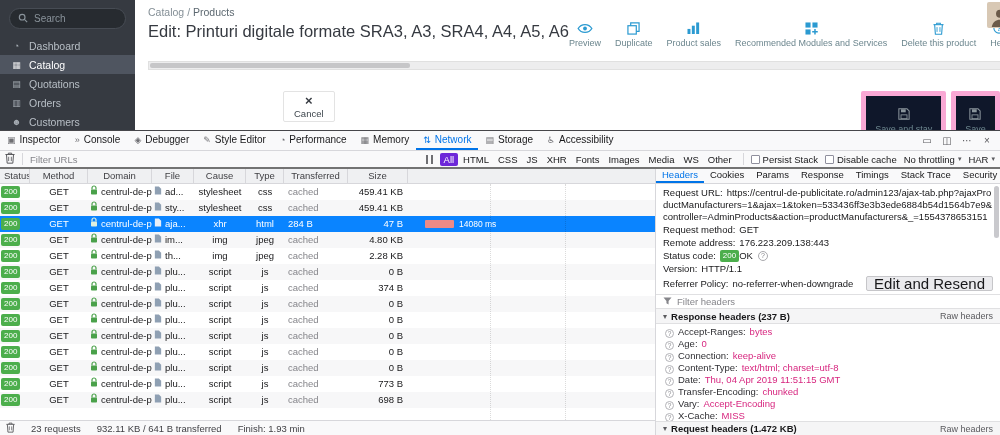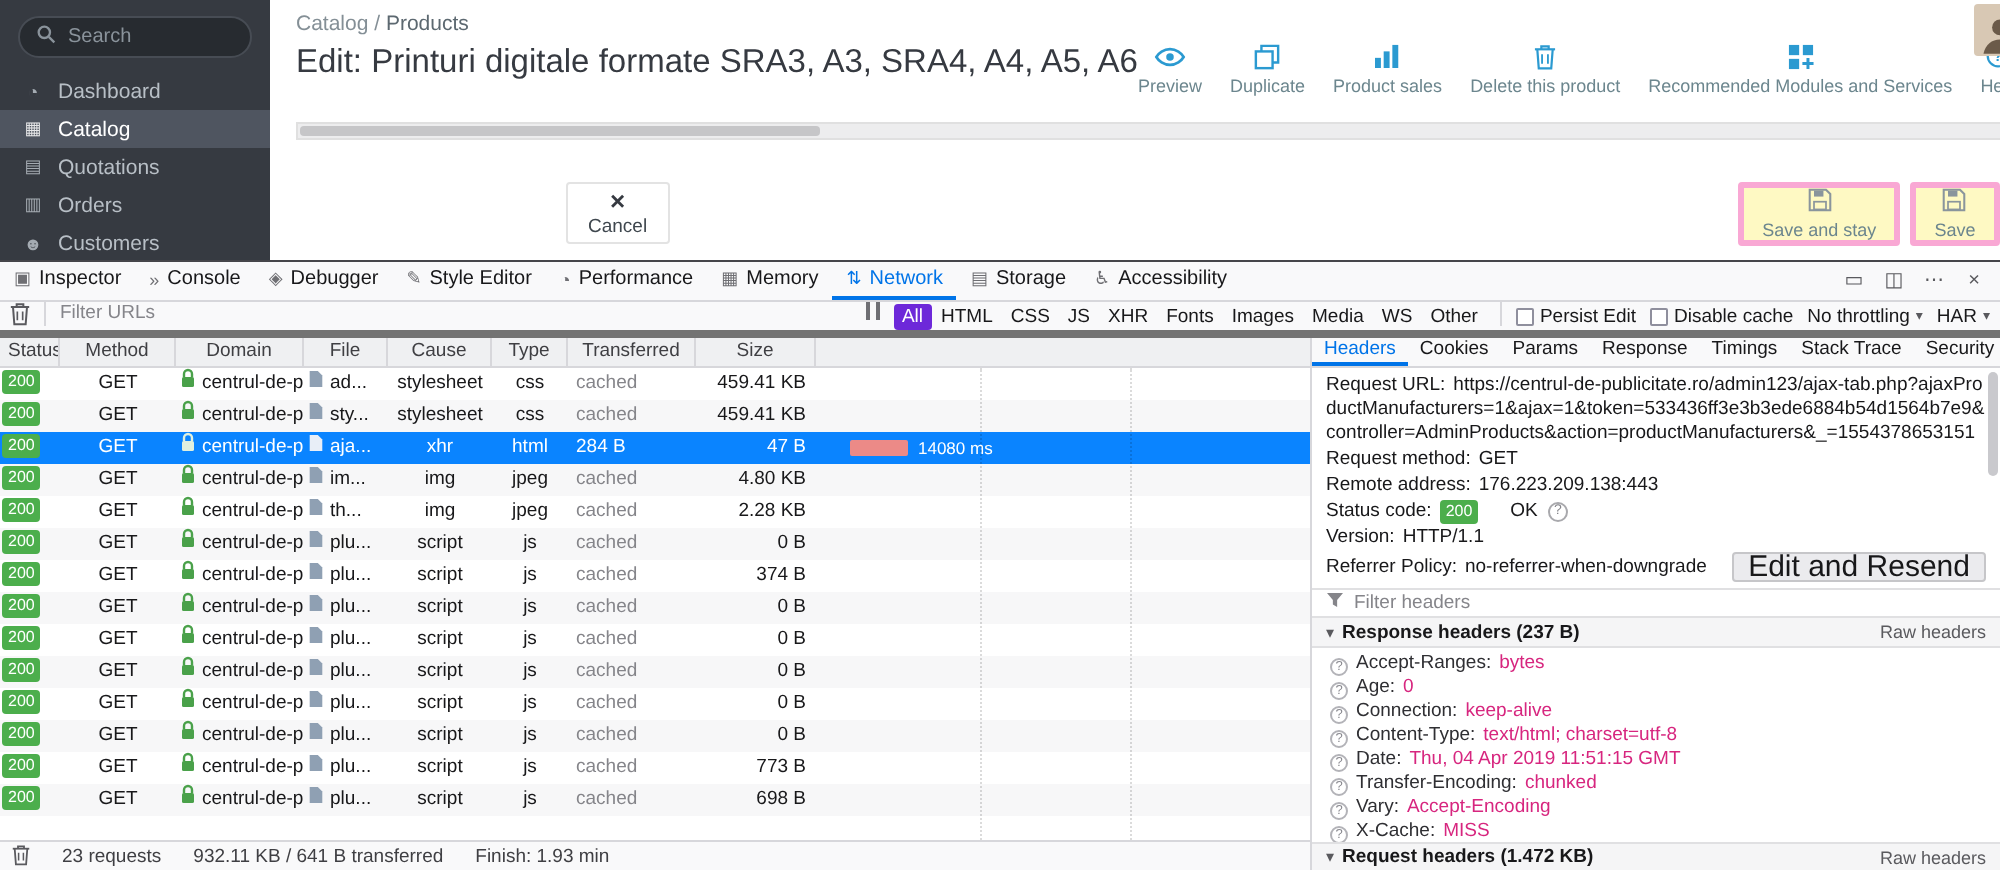--- a/index.html
+++ b/index.html
@@ -25,34 +25,34 @@
 .action{display:flex;flex-direction:column;align-items:center;gap:3px;font-size:9px;color:#6c868e;cursor:pointer;white-space:nowrap}
 .a-ic{height:14px;display:flex;align-items:center}
 .avatar{position:absolute;top:2px;right:6px;width:26px;height:26px;border-radius:2px;background:#d8c8b4;display:flex;align-items:flex-end;justify-content:center;overflow:hidden;cursor:pointer}
 
 .content{position:absolute;top:58px;left:13px;right:15px;height:72px;background:#fff}
 .hscroll{position:absolute;top:3px;left:0;right:0;height:9px;background:#ededee;border:1px solid #e0e0e0}
 .hthumb{position:absolute;top:1px;left:1px;width:260px;height:5px;background:#c6c6c8;border-radius:2px;display:block}
 .cancel-btn{position:absolute;left:135px;top:33px;display:flex;flex-direction:column;align-items:center;gap:1px;background:#fff;border:1px solid #e3e3e3;border-radius:2px;padding:2px 10px;font-size:9.5px;color:#3f474e}
 .x-ic{font-size:13px;font-weight:bold;color:#363a41;line-height:13px}
 .savegroup{position:absolute;right:4px;top:33px;display:flex;gap:5px}
-.save-btn{display:flex;flex-direction:column;align-items:center;gap:2px;background:#fef9c3;border:3px solid #f9a8d4;border-radius:2px;padding:0 9px;font-size:9px;color:#6c868e;white-space:nowrap}
+.save-btn{display:flex;flex-direction:column;align-items:center;gap:2px;background:#0f172a;border:5px solid #f9a8d4;border-radius:2px;padding:12px 9px;font-size:9px;color:#6c868e;white-space:nowrap}
 
 
 .devtools{position:absolute;left:0;right:0;top:130px;height:305px;border-top:1px solid #46464a;background:#fff;font-size:10px}
 .dt-toolbar{height:20px;background:#f9f9fa;border-bottom:1px solid #d7d7db;display:flex;align-items:stretch}
 .dt-tabs{display:flex}
 .dt-tab{display:flex;align-items:center;gap:4px;padding:0 7px;cursor:pointer;border-bottom:2px solid transparent;color:#18181a;white-space:nowrap}
 .dt-tab-ic{font-size:9px;color:#6f6f73}
 .dt-tab.active{color:#0074e8;border-bottom-color:#0074e8}
 .dt-tab.active .dt-tab-ic{color:#0074e8}
 .dt-toolbar-right{margin-left:auto;display:flex;align-items:center;gap:2px;padding-right:4px}
 .dt-tbtn{width:18px;text-align:center;color:#5a5a5e;font-size:10px;cursor:pointer}
 
-.dt-filterbar{height:18px;background:#f9f9fa;border-bottom:4px solid #737373;display:flex;gap:7px;padding:0 5px;font-size:9.5px}
+.dt-filterbar{height:18px;background:#f9f9fa;border-bottom:2px solid #737373;display:flex;align-items:center;gap:7px;padding:0 5px;font-size:9.5px}
 .fb-sep{width:1px;height:12px;background:#d7d7db;flex:none}
 .fb-filter{flex:1;color:#85858a;cursor:text;white-space:nowrap;overflow:hidden}
 .fb-pause{width:7px;height:9px;border-left:2px solid #6f6f73;border-right:2px solid #6f6f73;cursor:pointer;flex:none}
 .pills{display:flex;gap:1px;align-items:center}
 .pill{padding:0 4px;line-height:13px;border-radius:2px;cursor:pointer;color:#18181a;white-space:nowrap}
 .pill.active{background:#6d28d9;color:#fff}
 .fb-check{display:flex;align-items:center;gap:3px;cursor:pointer;color:#18181a;white-space:nowrap}
 .cb{width:9px;height:9px;border:1px solid #8f8f9d;background:#fff;border-radius:1px;flex:none}
 .fb-dd{display:flex;align-items:center;gap:3px;cursor:pointer;white-space:nowrap}
 .caret{font-size:7px;color:#5a5a5e}
@@ -185,39 +185,39 @@
                 <svg width="13" height="12" viewBox="0 0 14 13">
                   <rect x="0.5" y="7.5" width="3.2" height="5.5" fill="#2b9ad1"></rect>
                   <rect x="5.2" y="4" width="3.2" height="9" fill="#2b9ad1"></rect>
                   <rect x="9.9" y="0.5" width="3.2" height="12.5" fill="#2b9ad1"></rect>
                 </svg>
               </span>
     <span>Product sales</span>
             </div>
             <div class="action">
     <span class="a-ic">
+                <svg width="13" height="13" viewBox="0 0 14 14">
+                  <rect x="0.5" y="0.5" width="5.5" height="5.5" fill="#2b9ad1"></rect>
+                  <rect x="8" y="0.5" width="5.5" height="5.5" fill="#2b9ad1"></rect>
+                  <rect x="0.5" y="8" width="5.5" height="5.5" fill="#2b9ad1"></rect>
+                  <path d="M10.75 7.5v6M7.75 10.5h6" stroke="#2b9ad1" stroke-width="1.6"></path>
+                </svg>
+              </span>
+    <span>Recommended Modules and Services</span>
+            </div>
+            <div class="action">
+    <span class="a-ic">
                 <svg width="11" height="13" viewBox="0 0 12 14">
                   <path d="M0.5 2.8h11" stroke="#2b9ad1" stroke-width="1.2"></path>
                   <path d="M4 2.8V1.2h4v1.6" fill="none" stroke="#2b9ad1" stroke-width="1.2"></path>
                   <path d="M1.8 2.8l.8 10.4h6.8l.8-10.4" fill="none" stroke="#2b9ad1" stroke-width="1.2"></path>
                   <path d="M4.4 5.5v5.2M7.6 5.5v5.2" stroke="#2b9ad1" stroke-width="1"></path>
                 </svg>
               </span>
     <span>Delete this product</span>
-            </div>
-            <div class="action">
-    <span class="a-ic">
-                <svg width="13" height="13" viewBox="0 0 14 14">
-                  <rect x="0.5" y="0.5" width="5.5" height="5.5" fill="#2b9ad1"></rect>
-                  <rect x="8" y="0.5" width="5.5" height="5.5" fill="#2b9ad1"></rect>
-                  <rect x="0.5" y="8" width="5.5" height="5.5" fill="#2b9ad1"></rect>
-                  <path d="M10.75 7.5v6M7.75 10.5h6" stroke="#2b9ad1" stroke-width="1.6"></path>
-                </svg>
-              </span>
-    <span>Recommended Modules and Services</span>
             </div>
             <div class="action">
     <span class="a-ic">
                 <svg width="12" height="12" viewBox="0 0 14 14">
                   <circle cx="7" cy="7" r="6" fill="none" stroke="#2b9ad1" stroke-width="1.3"></circle>
                   <text x="7" y="10" font-size="8.5" text-anchor="middle" fill="#2b9ad1" font-family="Liberation Sans, sans-serif" font-weight="bold">?</text>
                 </svg>
               </span>
     <span>Help</span>
             </div>
@@ -327,21 +327,21 @@
           <span class="pill">XHR</span>
           <span class="pill">Fonts</span>
           <span class="pill">Images</span>
           <span class="pill">Media</span>
           <span class="pill">WS</span>
           <span class="pill">Other</span>
         </span>
       <span class="fb-sep"></span>
       <label class="fb-check">
         <span class="cb"></span>
-        <span>Persist Edit</span>
+        <span>Persist Stack</span>
       </label>
       <label class="fb-check">
         <span class="cb"></span>
         <span>Disable cache</span>
       </label>
       <span class="fb-dd">
         <span>No throttling</span>
         <span class="caret">▾</span>
       </span>
       <span class="fb-dd">
@@ -715,21 +715,21 @@
             </div>
             <div class="srow">
               <span class="lbl">Request method:</span><span class="val">GET</span>
             </div>
             <div class="srow">
               <span class="lbl">Remote address:</span><span class="val">176.223.209.138:443</span>
             </div>
             <div class="srow flexr">
               <span class="lbl">Status code:</span>
               <span class="badge">200</span>
-              <span class="val" style="margin-left:16px">OK</span>
+              <span class="val" style="margin-left:0">OK</span>
               <span class="qhelp">?</span>
             </div>
             <div class="srow">
               <span class="lbl">Version:</span><span class="val">HTTP/1.1</span>
             </div>
             <div class="srow flexr">
               <span class="lbl">Referrer Policy:</span>
               <span class="val">no-referrer-when-downgrade</span>
               <button class="resend-btn">Edit and Resend</button>
             </div>

